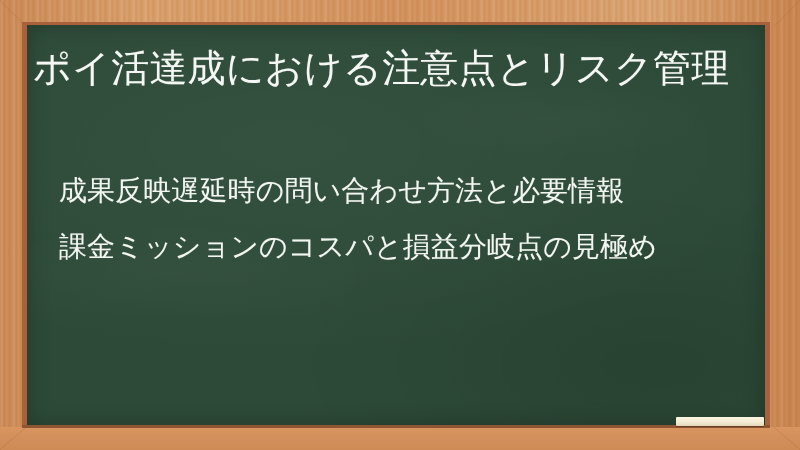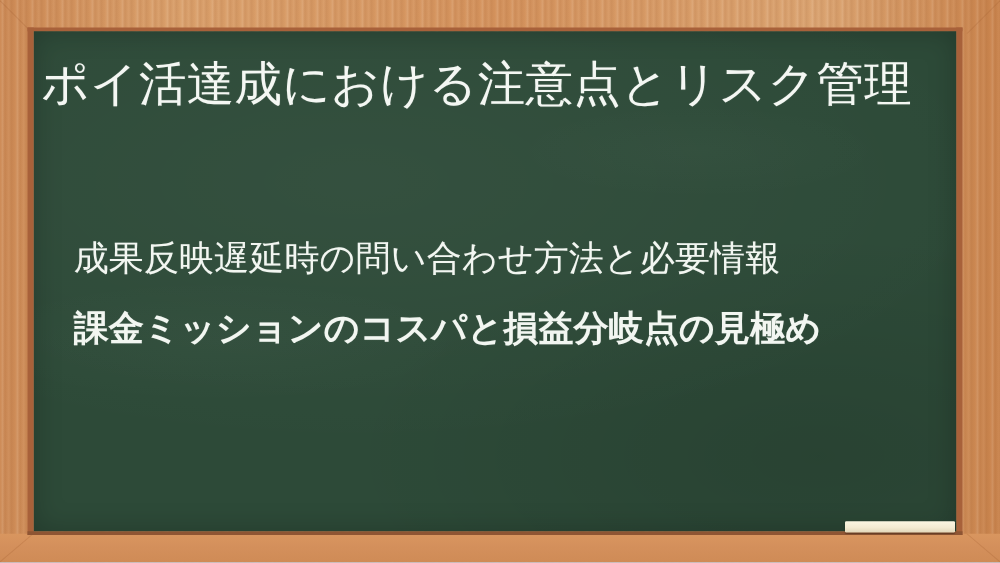--- a/index.html
+++ b/index.html
@@ -12,21 +12,21 @@
     height: 450px;
     overflow: hidden;
     font-family: "Liberation Sans", "DejaVu Sans", sans-serif;
   }
 
   
   #slide {
     position: relative;
     width: 800px;
     height: 450px;
-    background: #c4b5fd;
+    background: #bef264;
     overflow: hidden;
   }
 
   
   .wood-base {
     position: absolute;
     inset: 0;
     background:
       repeating-linear-gradient(
         90deg,
@@ -140,25 +140,25 @@
     width: 700px;
     list-style: none;
     margin: 0;
     padding: 0;
   }
   #bullets li {
     color: #f2f6f1;
     font-size: 28px;
     line-height: 1.30;
     font-weight: 400;
-    margin: 16px 0 20px 0;
+    margin: 0 0 20px 0;
     letter-spacing: 0.1px;
     text-shadow: 0 0 1px rgba(255,255,255,0.20);
   }
-  #bullets li:last-child { margin-bottom: 0; font-weight: bold; }
+  #bullets li:last-child { margin-bottom: 0; }
 
   
   #chalk {
     position: absolute;
     left: 676px;
     top: 417px;
     width: 88px;
     height: 9px;
     background: linear-gradient(180deg, #fbf6e2 0%, #f3ebd2 55%, #e3d8ba 100%);
     border-radius: 1px;

